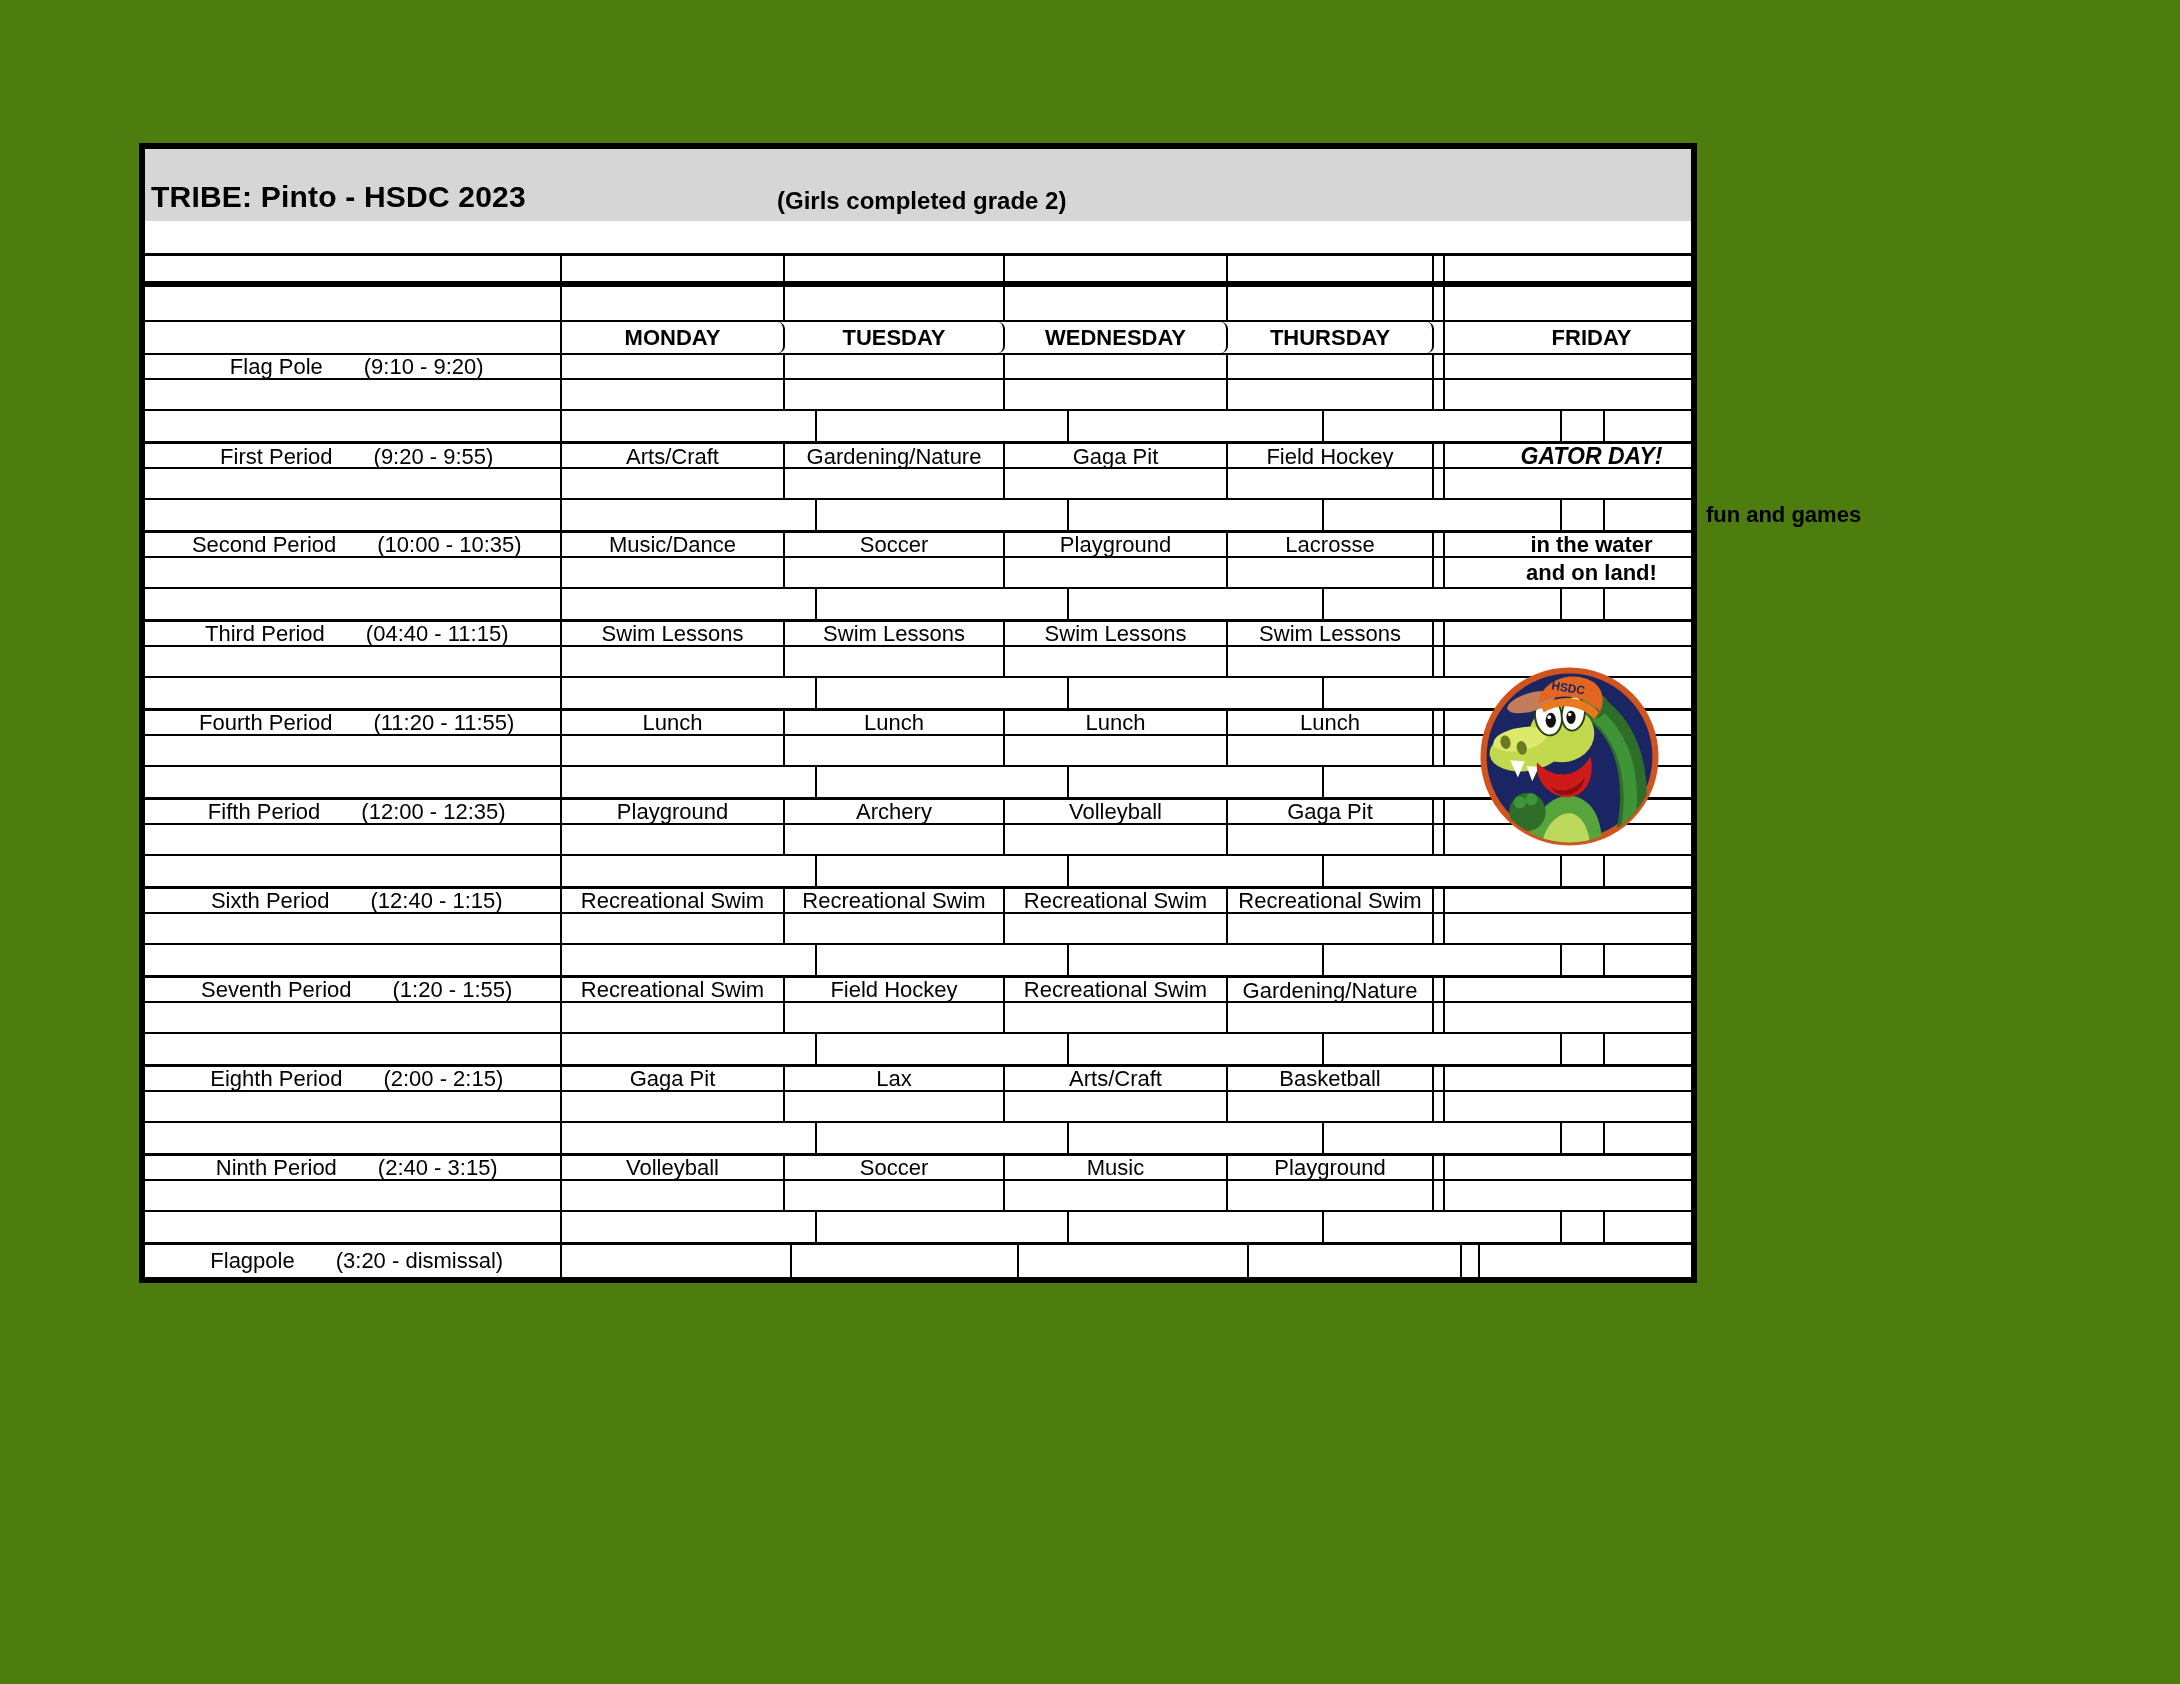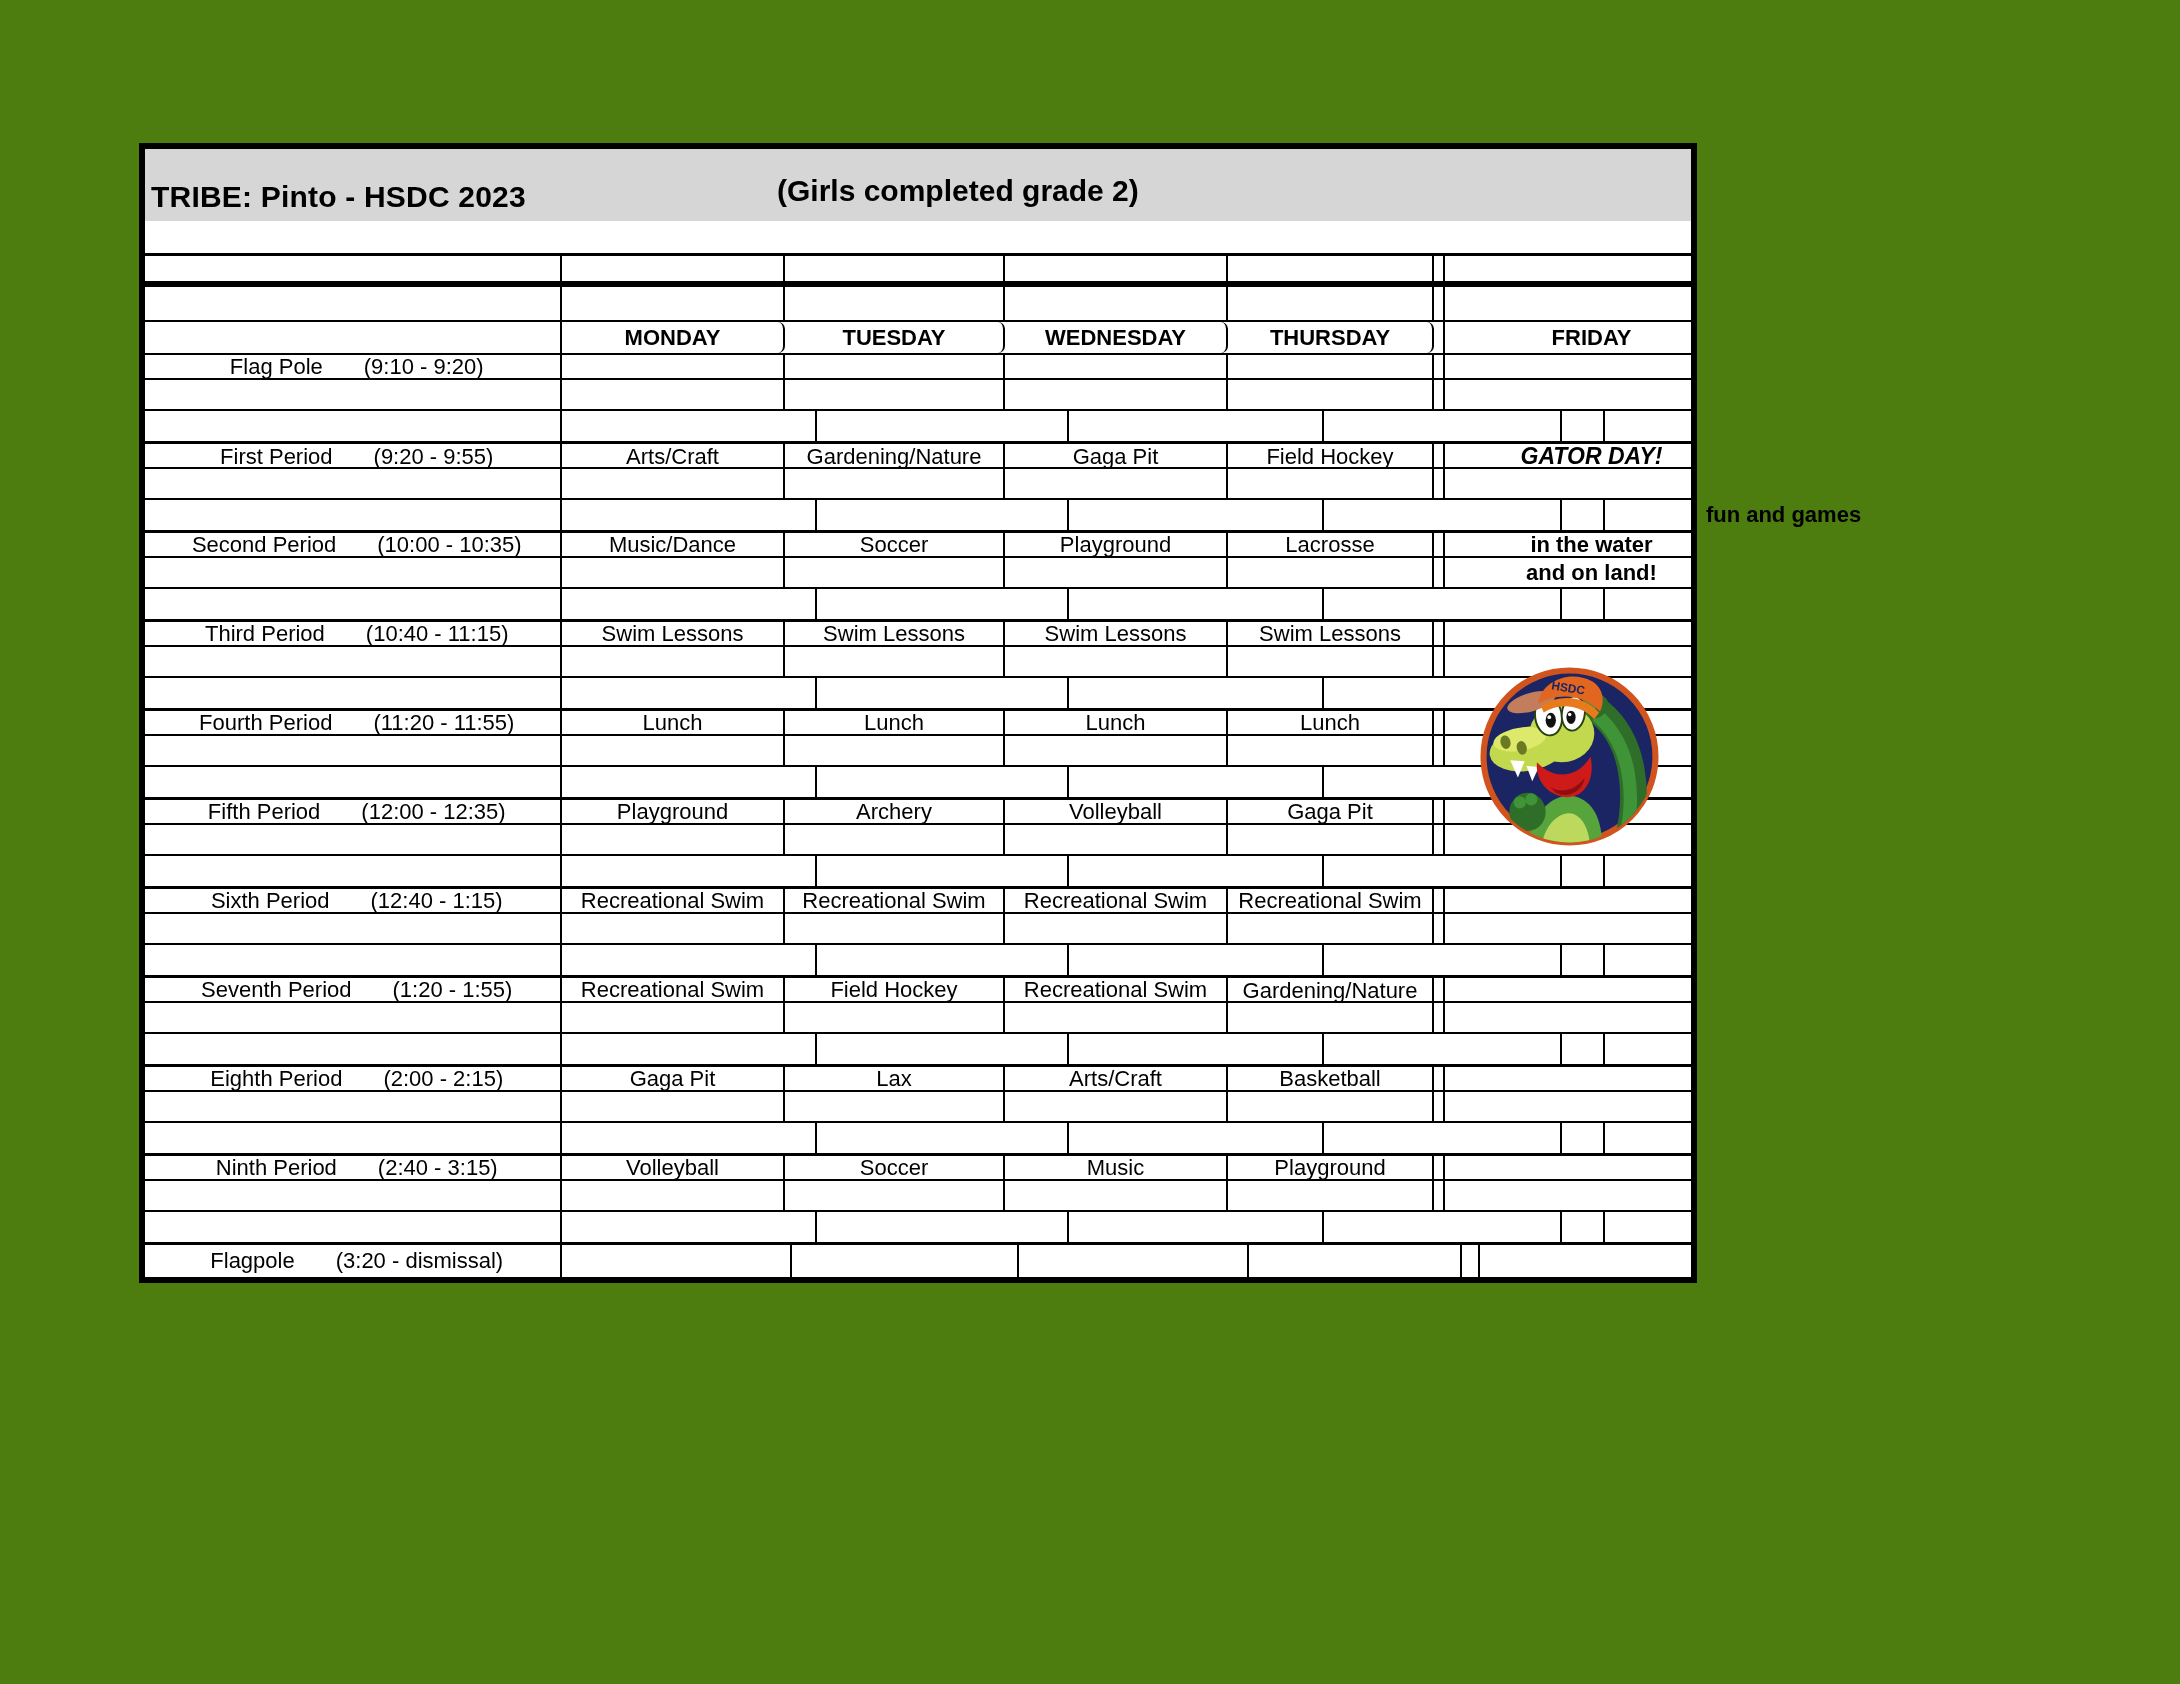--- a/index.html
+++ b/index.html
@@ -39,22 +39,22 @@
   .r-period{ height:25px; border-bottom:2.6px solid #000; }
   .r-s1    { height:31px; border-bottom:2.6px solid #000; }
   .r-s2    { height:33px; border-bottom:3.4px solid #000;gap:32px; }
   .r-last  { height:32px;gap:7px; }
 
   .title-main {
     position:absolute; left:6px; bottom:6.8px;
     font-size:30px; font-weight:bold; letter-spacing:0.2px;
   }
   .title-sub {
-    position:absolute; left:632px; bottom:13px;
-    font-size:30px; font-weight:bold;margin-top:16px;
+    position:absolute; left:632px; bottom:6px;
+    font-size:24px; font-weight:bold;margin-top:16px;
   }
 
   .day { font-weight:bold; font-size:22px;border-radius:7px; }
 
   .label { justify-content:flex-start; padding-left:8.5px; }
   .ptime { margin-left:41px; }
 
   .raise { align-items:flex-start; padding-top:0.9px; }
 
   .fri-b { font-weight:bold; }
@@ -197,21 +197,21 @@
         <div class="c"></div>
         <div class="c"></div>
         <div class="c"></div>
         <div class="c"></div>
         <div class="c"></div>
     </div>
 
     <div class="row r-period">
       <div class="c label">
           <span class="pname">Third Period</span>
-          <span class="ptime">(10:40 - 11:15)</span>
+          <span class="ptime">(04:40 - 11:15)</span>
         </div>
       <div class="c">Swim Lessons</div>
       <div class="c">Swim Lessons</div>
       <div class="c">Swim Lessons</div>
       <div class="c">Swim Lessons</div>
       <div class="c"></div>
       <div class="c"></div>
     </div>
     <div class="row r-s1">
       <div class="c"></div>

